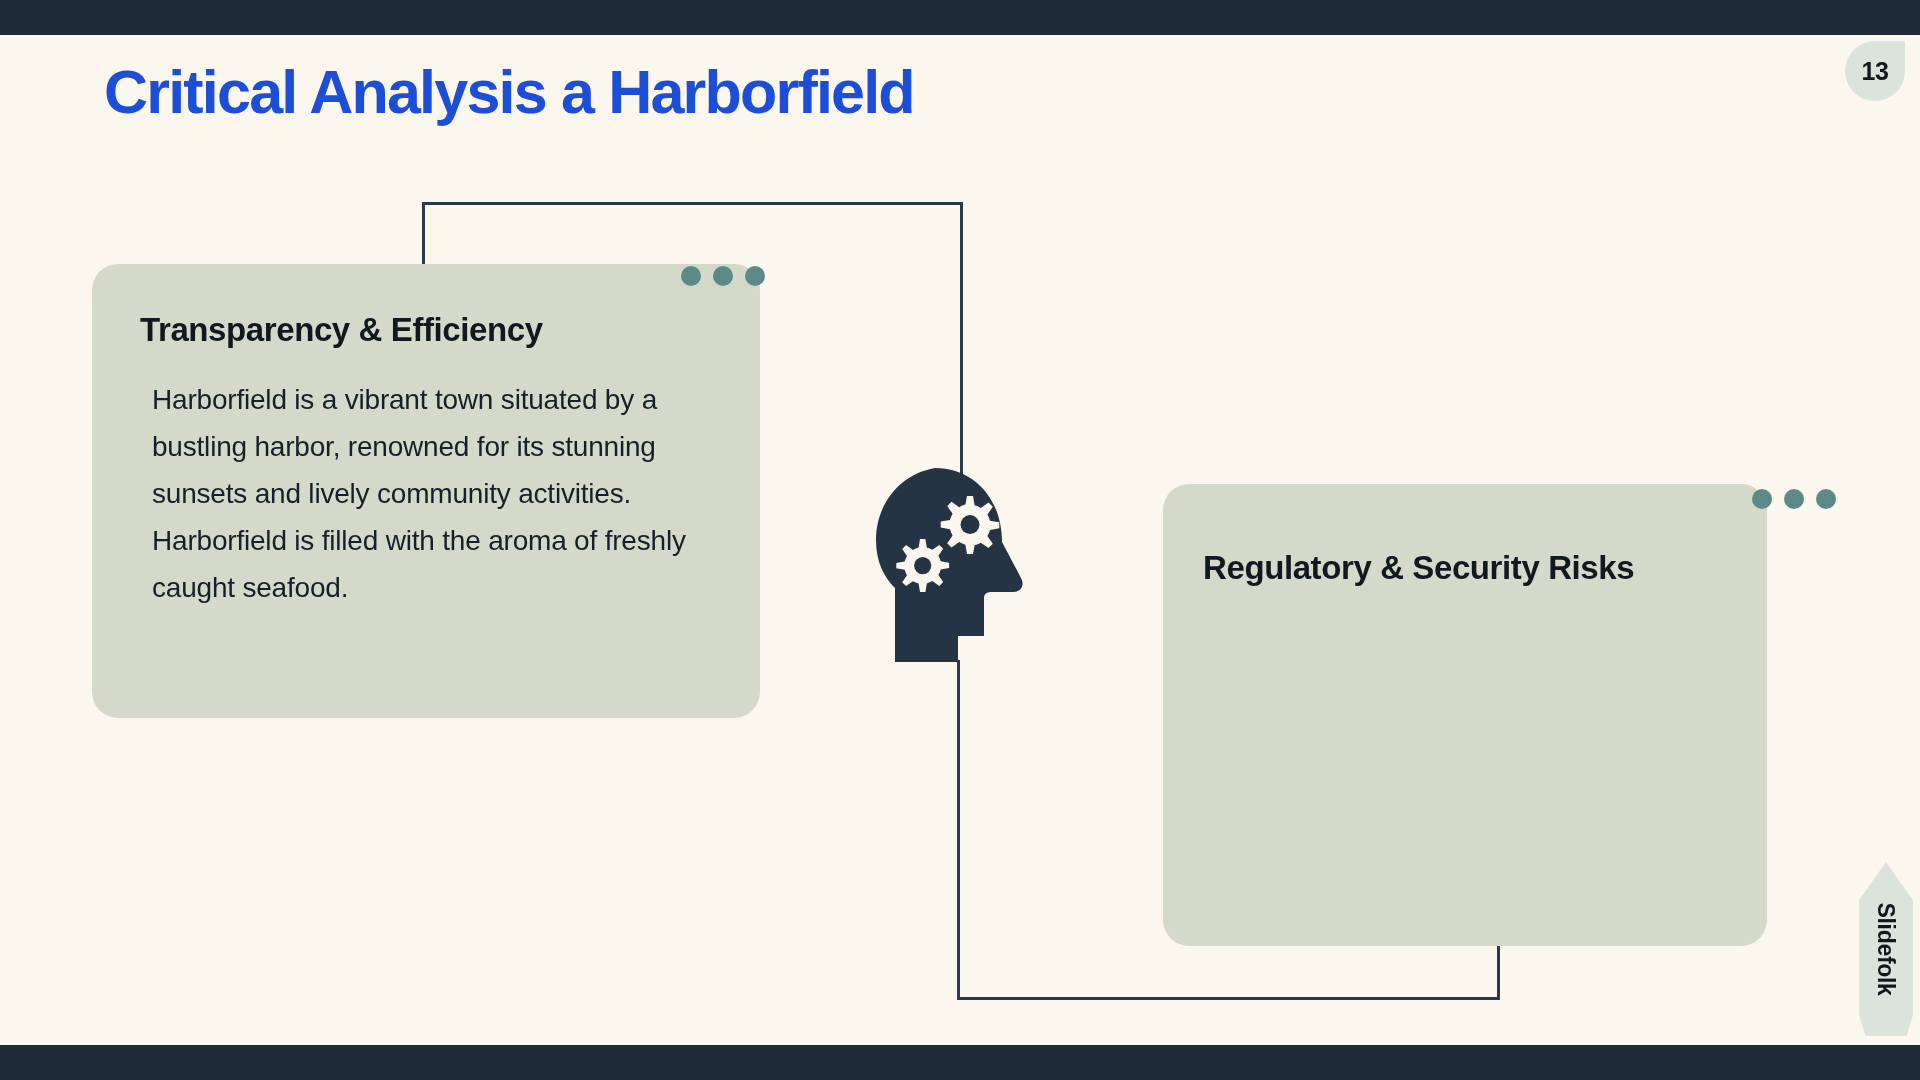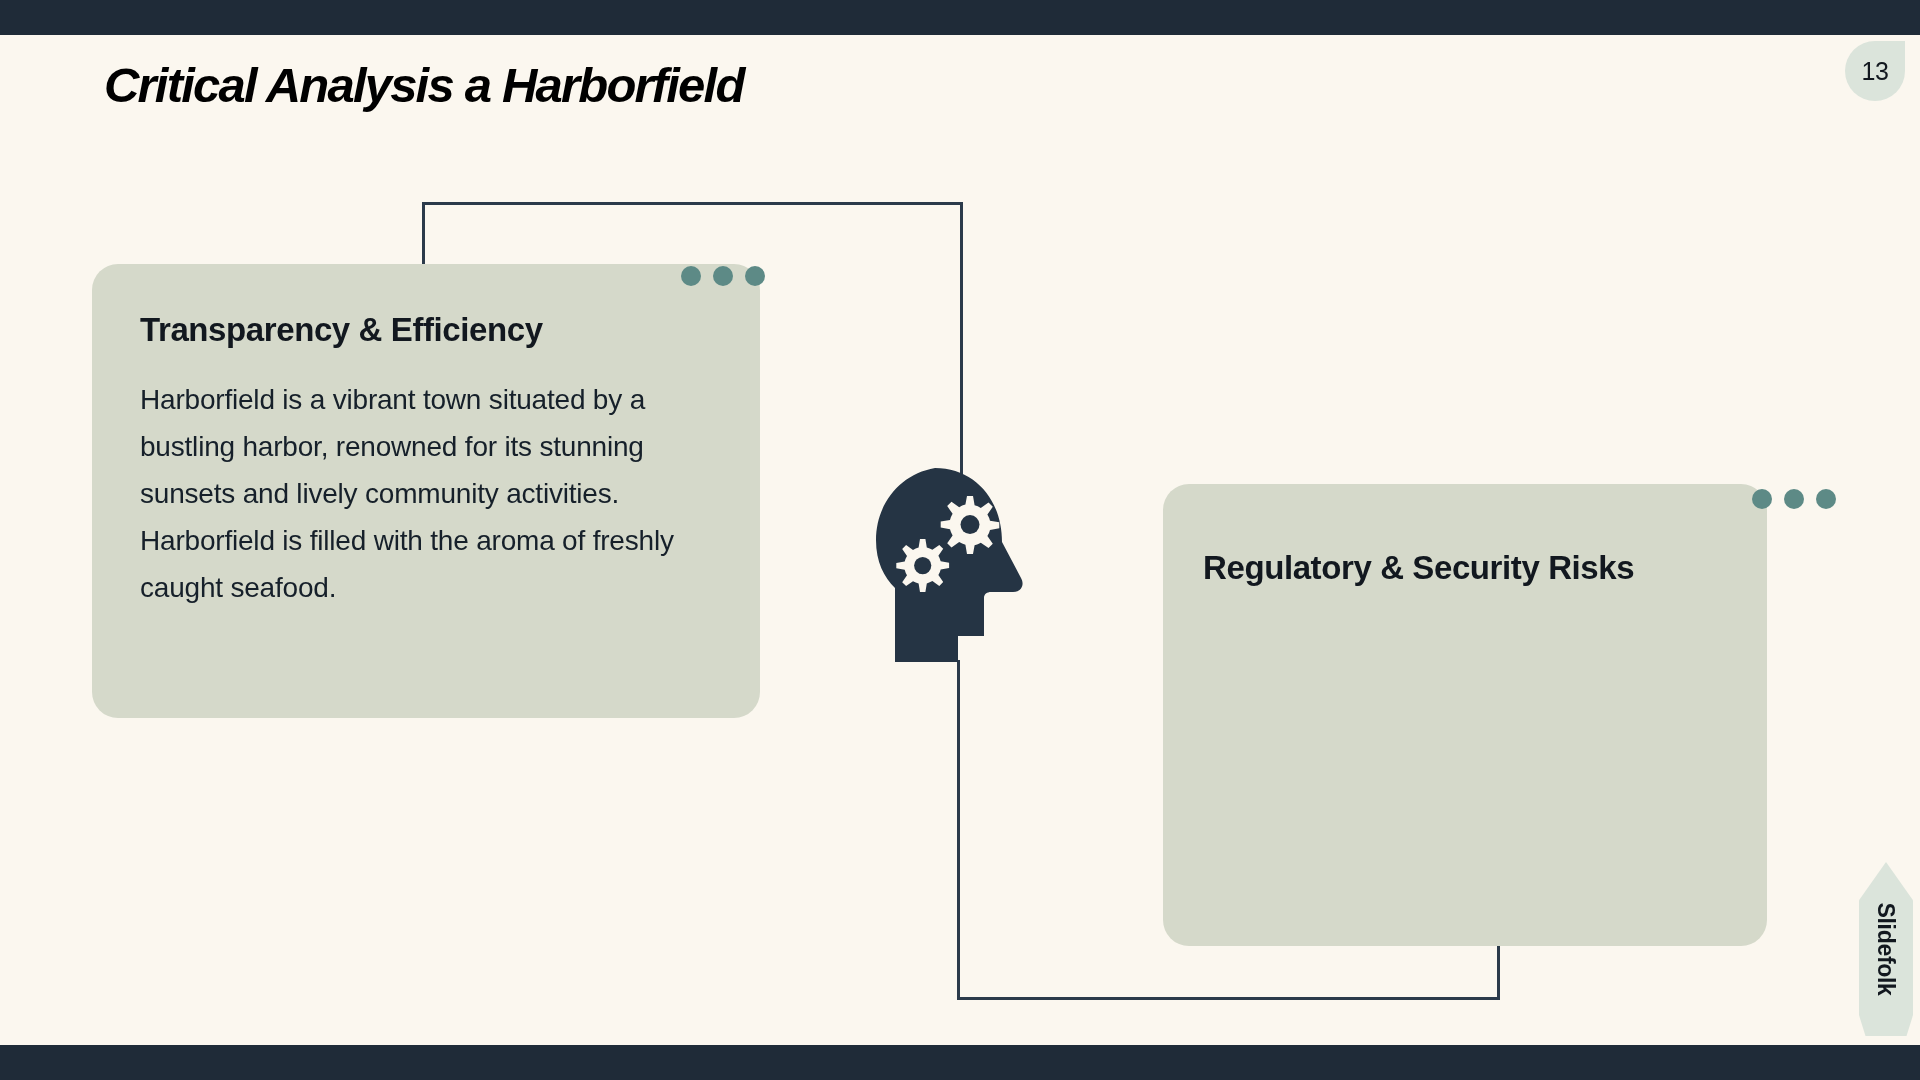--- a/index.html
+++ b/index.html
@@ -12,30 +12,29 @@
   .slide{position:absolute;inset:0;background:#fbf7ef;}
 
   .bar-top{position:absolute;left:0;top:0;width:1920px;height:35px;background:#1f2b38;}
   .bar-bottom{position:absolute;left:0;top:1045px;width:1920px;height:35px;background:#1f2b38;}
 
   .page-badge{
     position:absolute;left:1845px;top:41px;width:60px;height:60px;
     background:#dbe4db;
     border-radius:30px 0 30px 30px;
     display:flex;align-items:center;justify-content:center;
-    color:#12181f;font-size:25px;font-weight:normal;
+    color:#12181f;font-size:25px;font-weight:bold;
     letter-spacing:-0.5px;
   }
 
   .slide-title{
     position:absolute;left:104px;top:60px;width:1400px;
-    font-size:49px;font-weight:bold;color:#000000;
+    font-size:61px;font-weight:bold;color:#1d4ed8;
     letter-spacing:-1.8px;line-height:1.05;
     white-space:nowrap;
-    font-style:italic;
   }
 
   
   .conn{position:absolute;background:#2b3a4a;}
   .conn-top-v-left{left:422px;top:202px;width:3px;height:66px;}
   .conn-top-h{left:422px;top:202px;width:541px;height:3px;}
   .conn-top-v-right{left:960px;top:202px;width:3px;height:277px;}
 
   .conn-bot-v-left{left:957px;top:660px;width:3px;height:340px;}
   .conn-bot-h{left:957px;top:997px;width:543px;height:3px;}
@@ -53,21 +52,21 @@
   .dots-left{left:681px;top:266px;}
   .dots-right{left:1752px;top:489px;}
   .dot{width:20px;height:20px;border-radius:50%;background:#5d8a86;}
 
   .card-heading{
     font-size:33px;font-weight:bold;color:#12181f;
     margin:0 0 26px 0;letter-spacing:-0.4px;line-height:1.2;
   }
   .card-body{
     font-size:28px;color:#16202a;line-height:1.68;
-    margin:0;letter-spacing:-0.2px;
+    margin:12px;letter-spacing:-0.2px;
   }
 
   .head-icon{position:absolute;left:872px;top:466px;width:170px;height:200px;}
 
   .brand-tab{
     position:absolute;left:1859px;top:862px;width:54px;height:174px;
   }
   .brand-shape{
     position:absolute;inset:0;
     background:#dbe4db;

